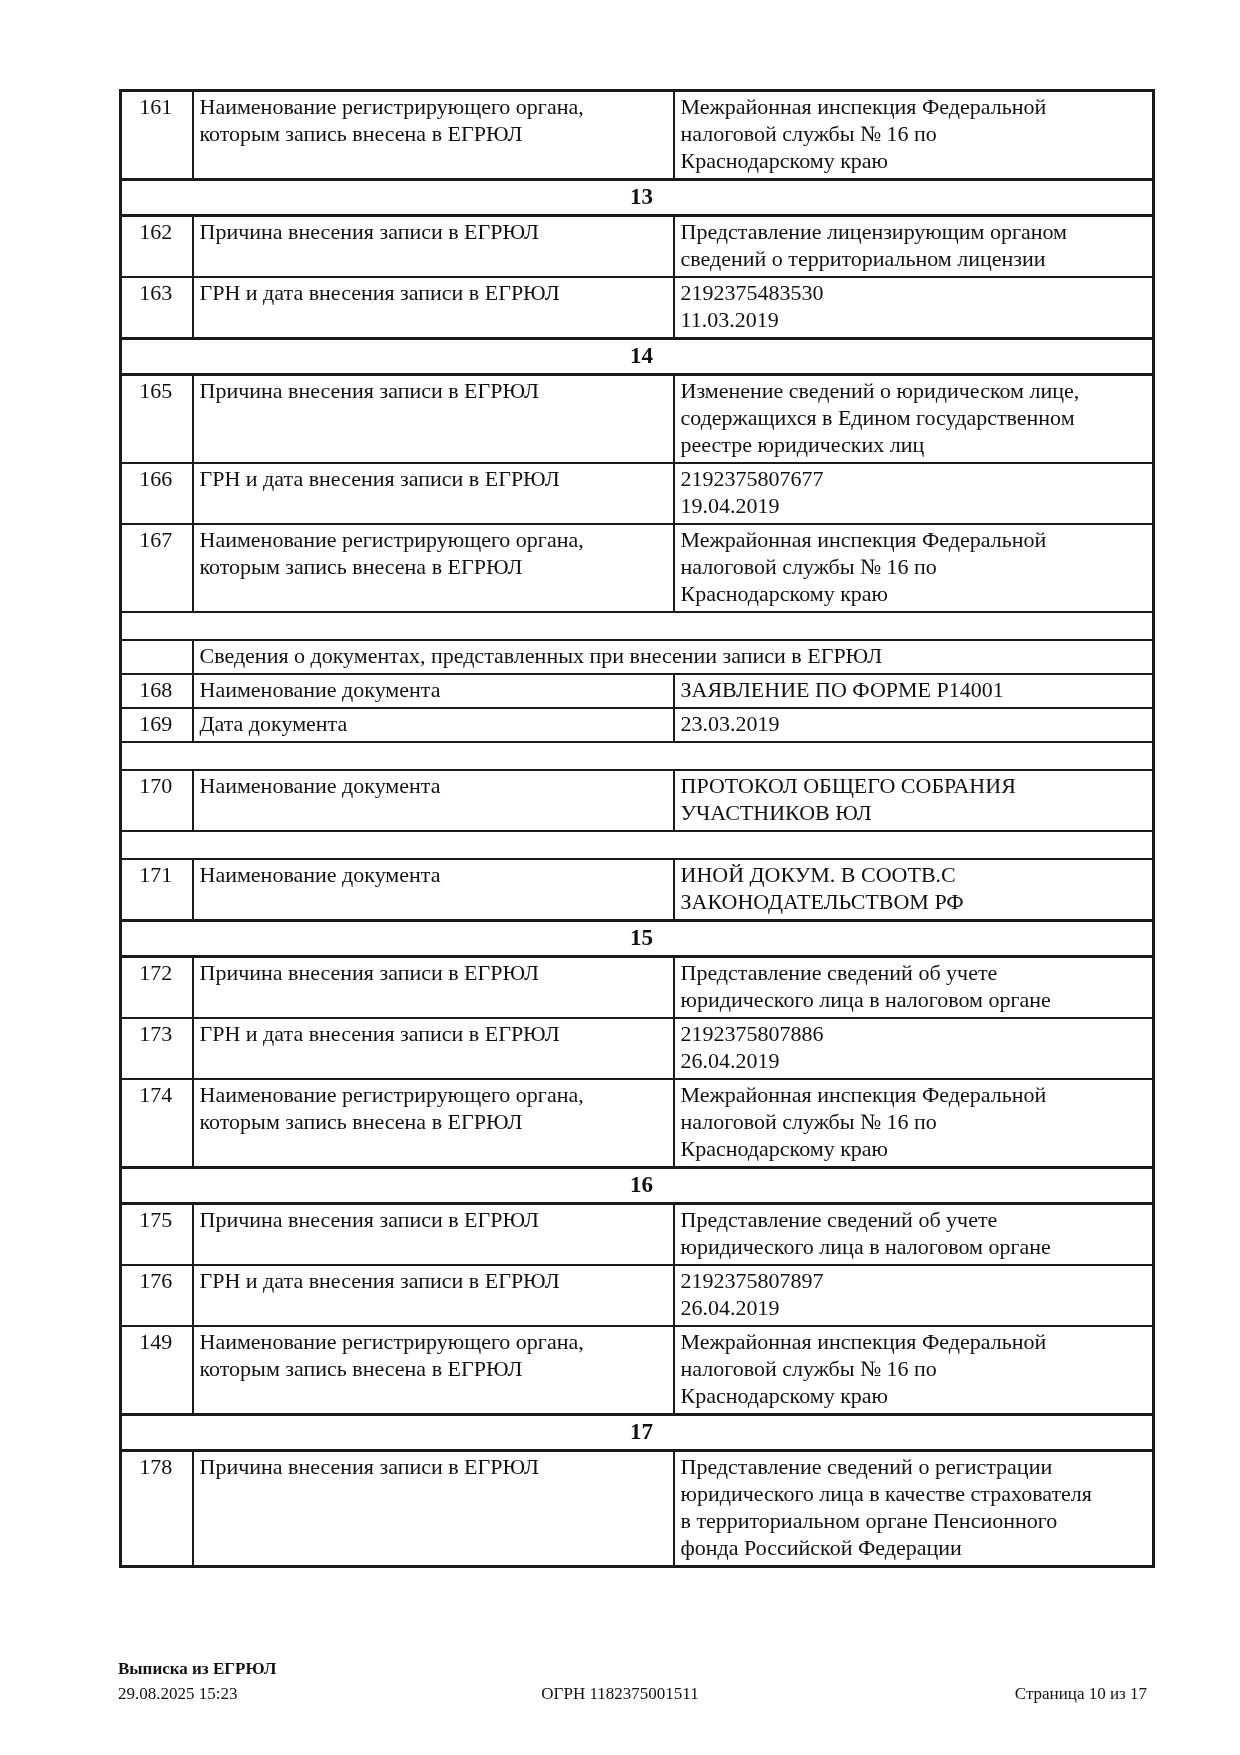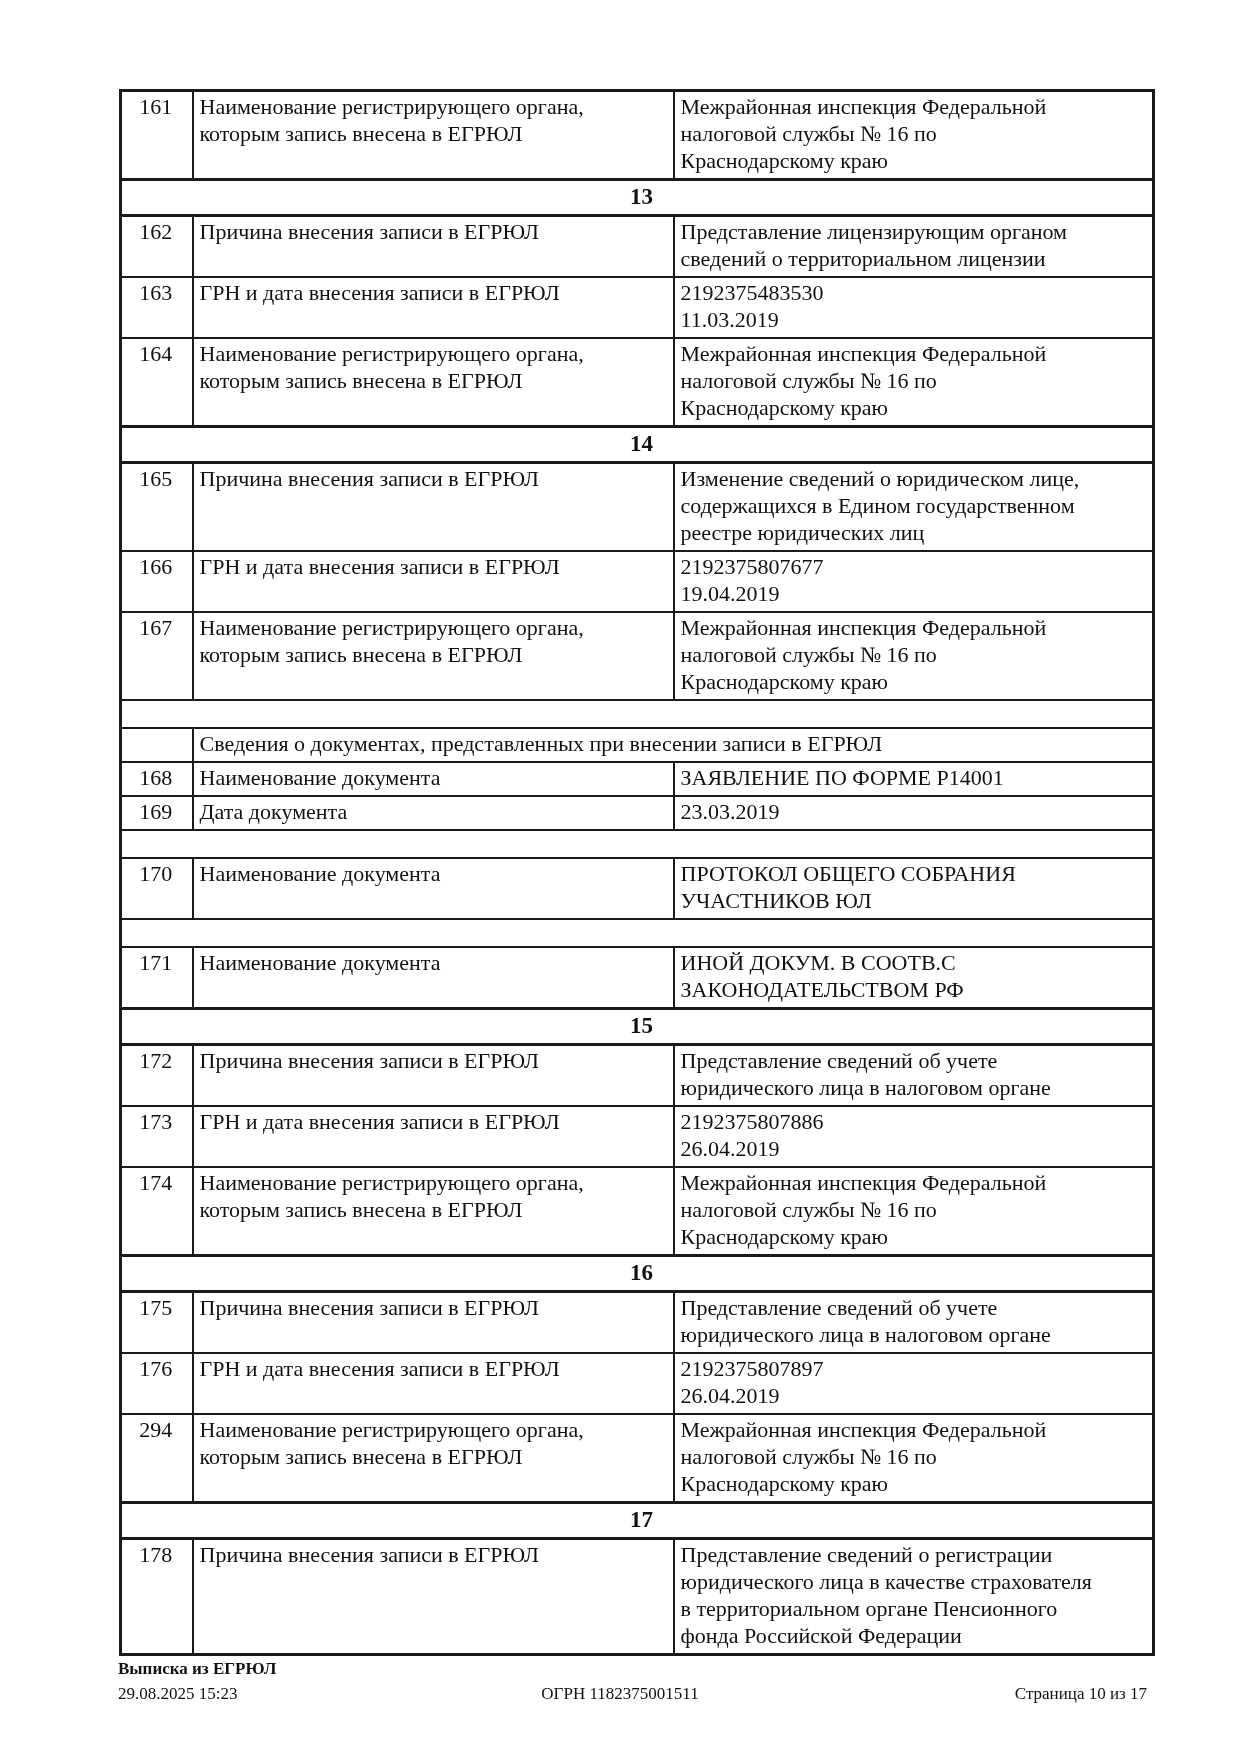--- a/index.html
+++ b/index.html
@@ -114,28 +114,20 @@
           <td class="cell-label">Причина внесения записи в ЕГРЮЛ</td>
           <td class="cell-value">Представление лицензирующим органом
 сведений о территориальном лицензии</td>
         </tr>
         <tr class="row-item">
           <td class="cell-num">163</td>
           <td class="cell-label">ГРН и дата внесения записи в ЕГРЮЛ</td>
           <td class="cell-value">2192375483530
 11.03.2019</td>
         </tr>
-        <tr class="row-item">
-          <td class="cell-num">164</td>
-          <td class="cell-label">Наименование регистрирующего органа,
-которым запись внесена в ЕГРЮЛ</td>
-          <td class="cell-value">Межрайонная инспекция Федеральной
-налоговой службы № 16 по
-Краснодарскому краю</td>
-        </tr>
         <tr class="row-section">
           <td colspan="3">14</td>
         </tr>
         <tr class="row-item">
           <td class="cell-num">165</td>
           <td class="cell-label">Причина внесения записи в ЕГРЮЛ</td>
           <td class="cell-value">Изменение сведений о юридическом лице,
 содержащихся в Едином государственном
 реестре юридических лиц</td>
         </tr>
@@ -220,21 +212,21 @@
           <td class="cell-value">Представление сведений об учете
 юридического лица в налоговом органе</td>
         </tr>
         <tr class="row-item">
           <td class="cell-num">176</td>
           <td class="cell-label">ГРН и дата внесения записи в ЕГРЮЛ</td>
           <td class="cell-value">2192375807897
 26.04.2019</td>
         </tr>
         <tr class="row-item">
-          <td class="cell-num">294</td>
+          <td class="cell-num">149</td>
           <td class="cell-label">Наименование регистрирующего органа,
 которым запись внесена в ЕГРЮЛ</td>
           <td class="cell-value">Межрайонная инспекция Федеральной
 налоговой службы № 16 по
 Краснодарскому краю</td>
         </tr>
         <tr class="row-section">
           <td colspan="3">17</td>
         </tr>
         <tr class="row-item">

